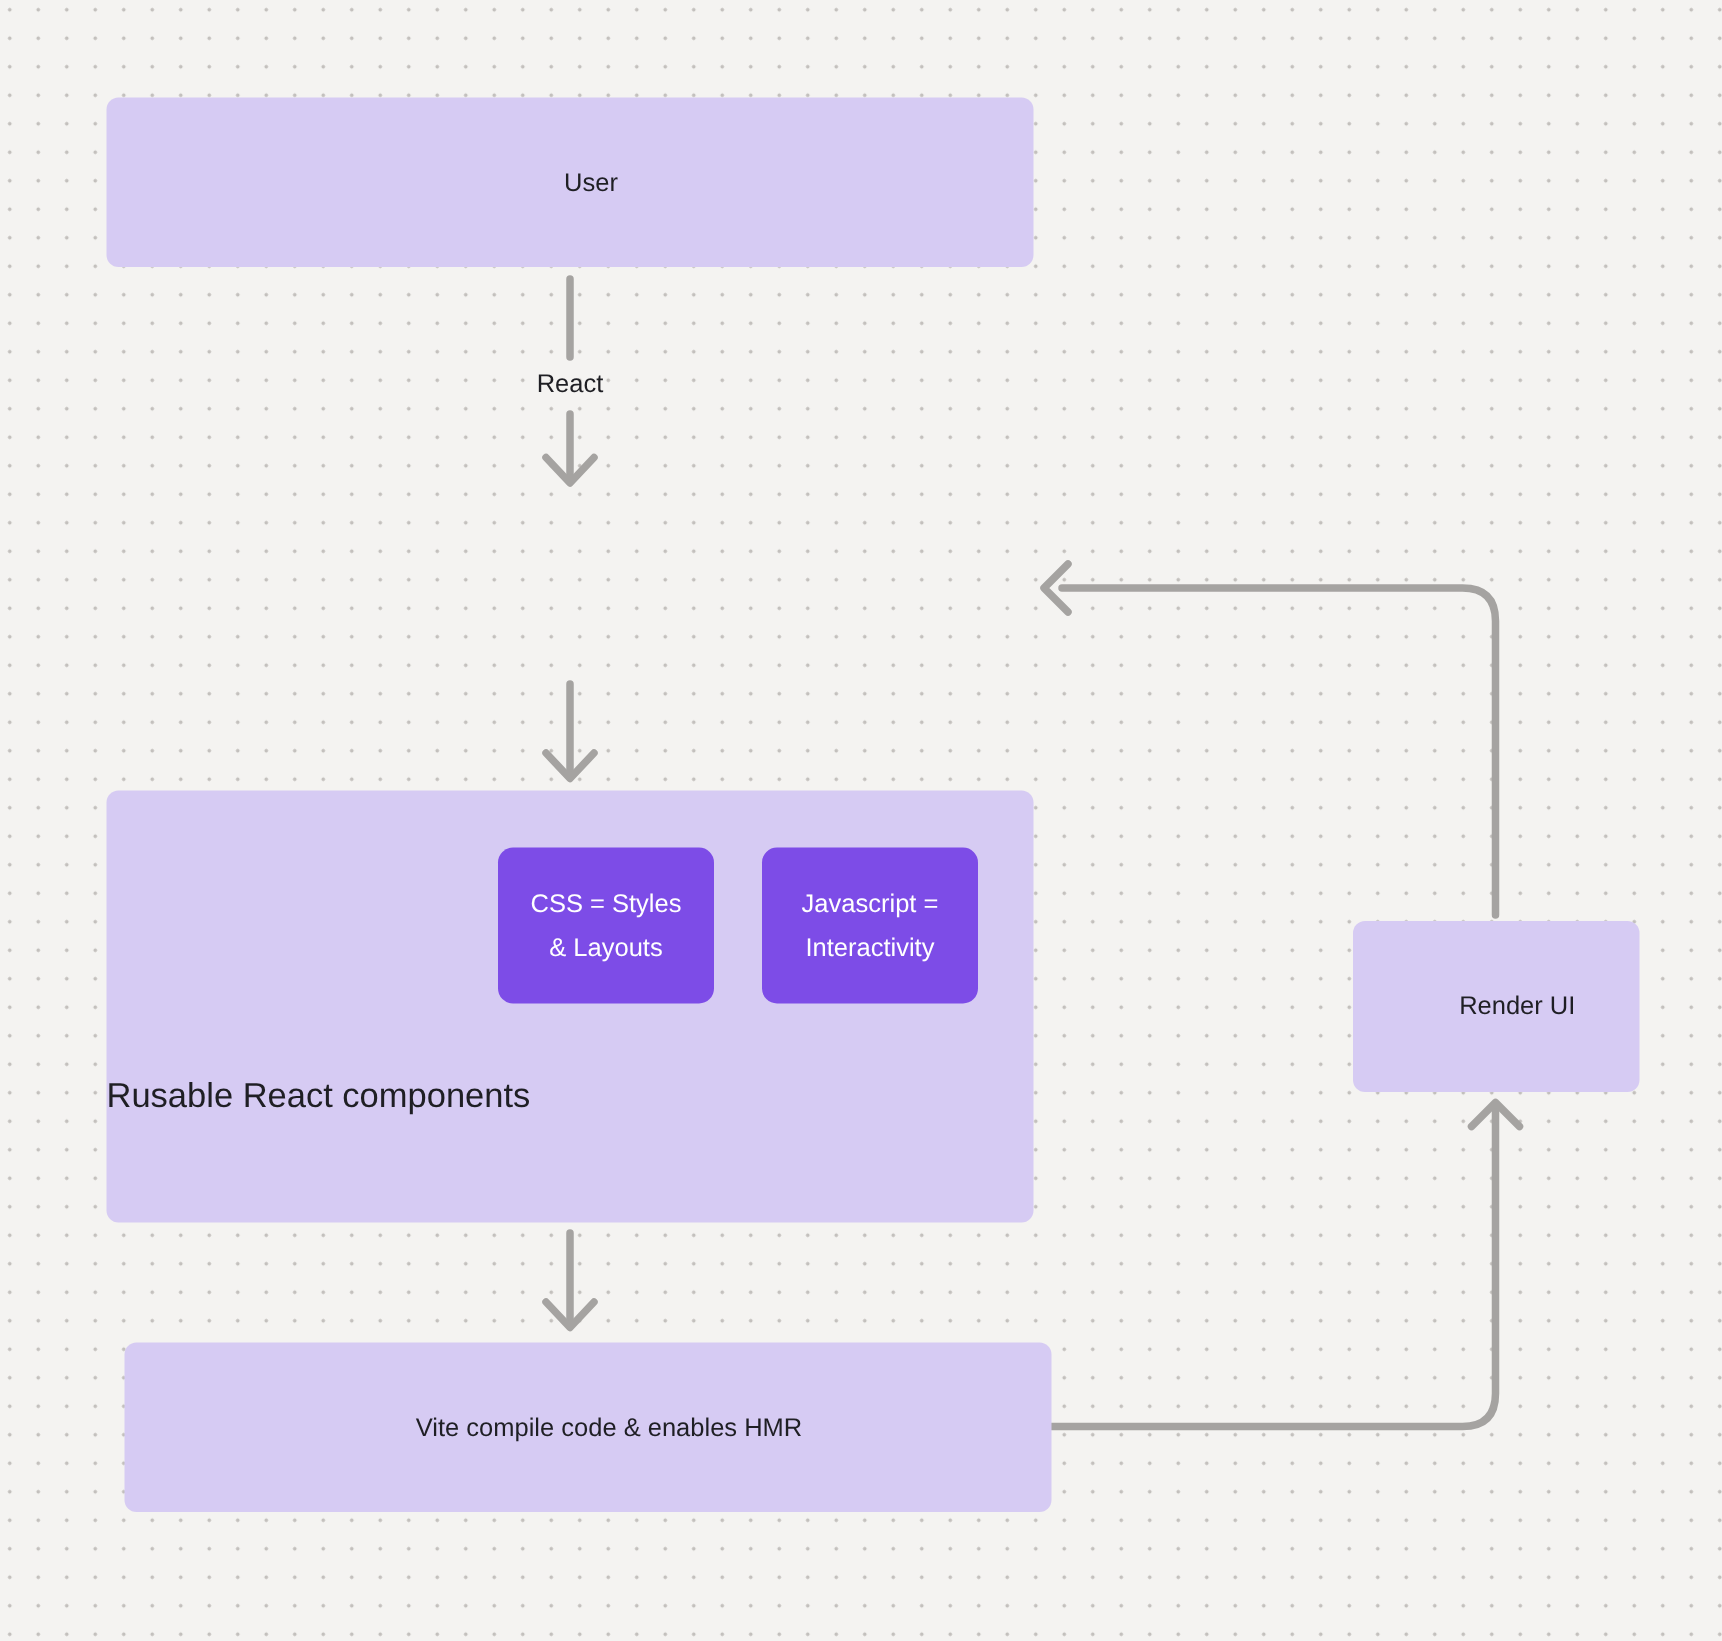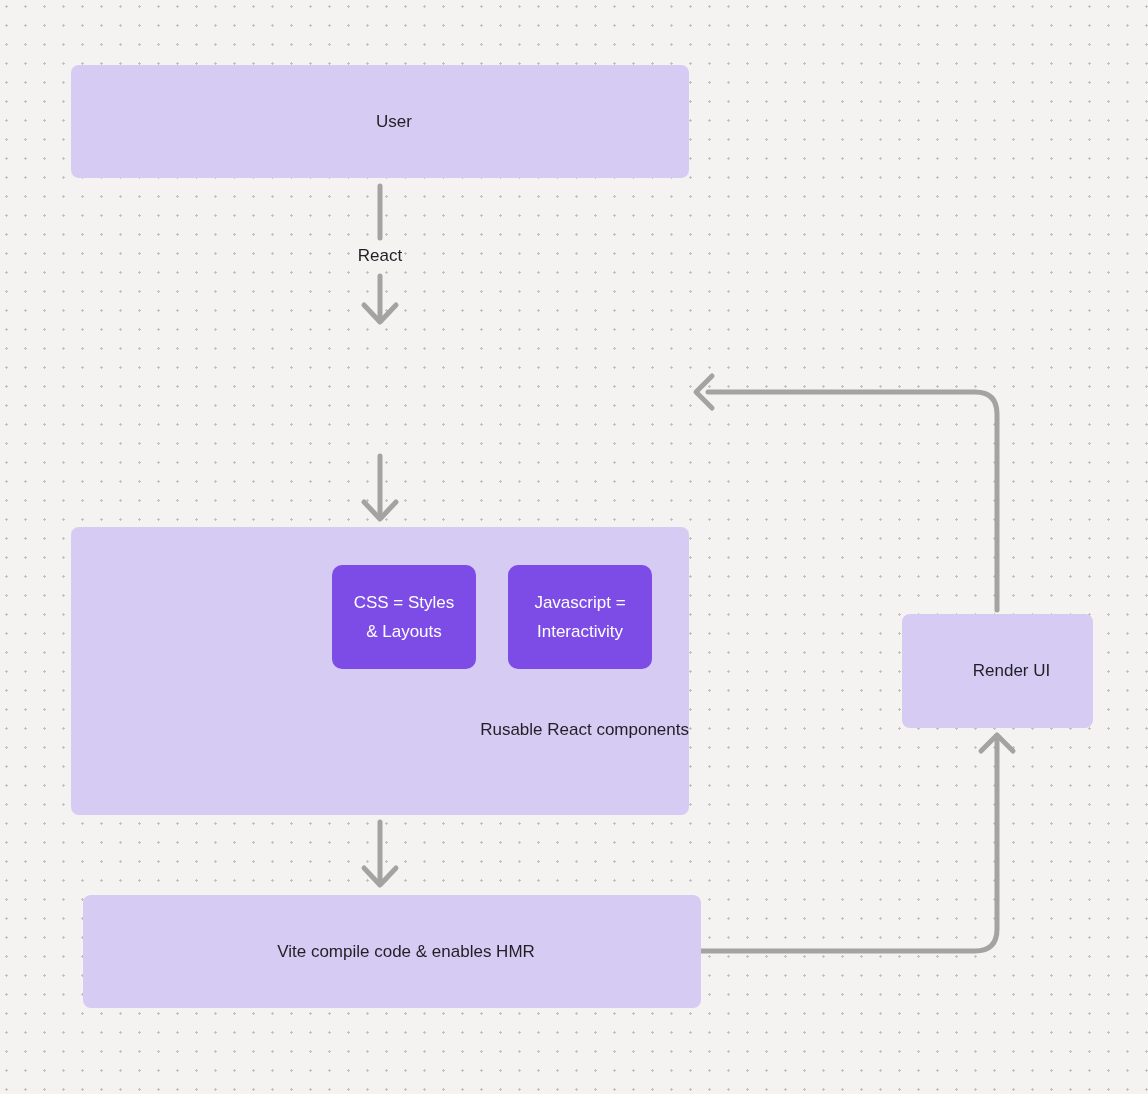--- a/index.html
+++ b/index.html
@@ -75,22 +75,22 @@
   }
   .chip-html { left: 67px; }
   .chip-css  { left: 250px; margin-left: 11px; }
   .chip-js   { left: 407px; margin-left: 30px; }
   .chip-line { display: block; }
   .caption {
     position: absolute;
     left: 0;
     top: 191px;
     width: 100%;
-    text-align: right;
-    font-size: 17px;
+    text-align: left;
+    font-size: 23px;
     line-height: 24px;
     color: var(--text-dark, #1f1f24);
   }
   .edge-label {
     position: absolute;
     left: 330px;
     top: 245px;
     width: 100px;
     text-align: center;
     font-size: 17px;

